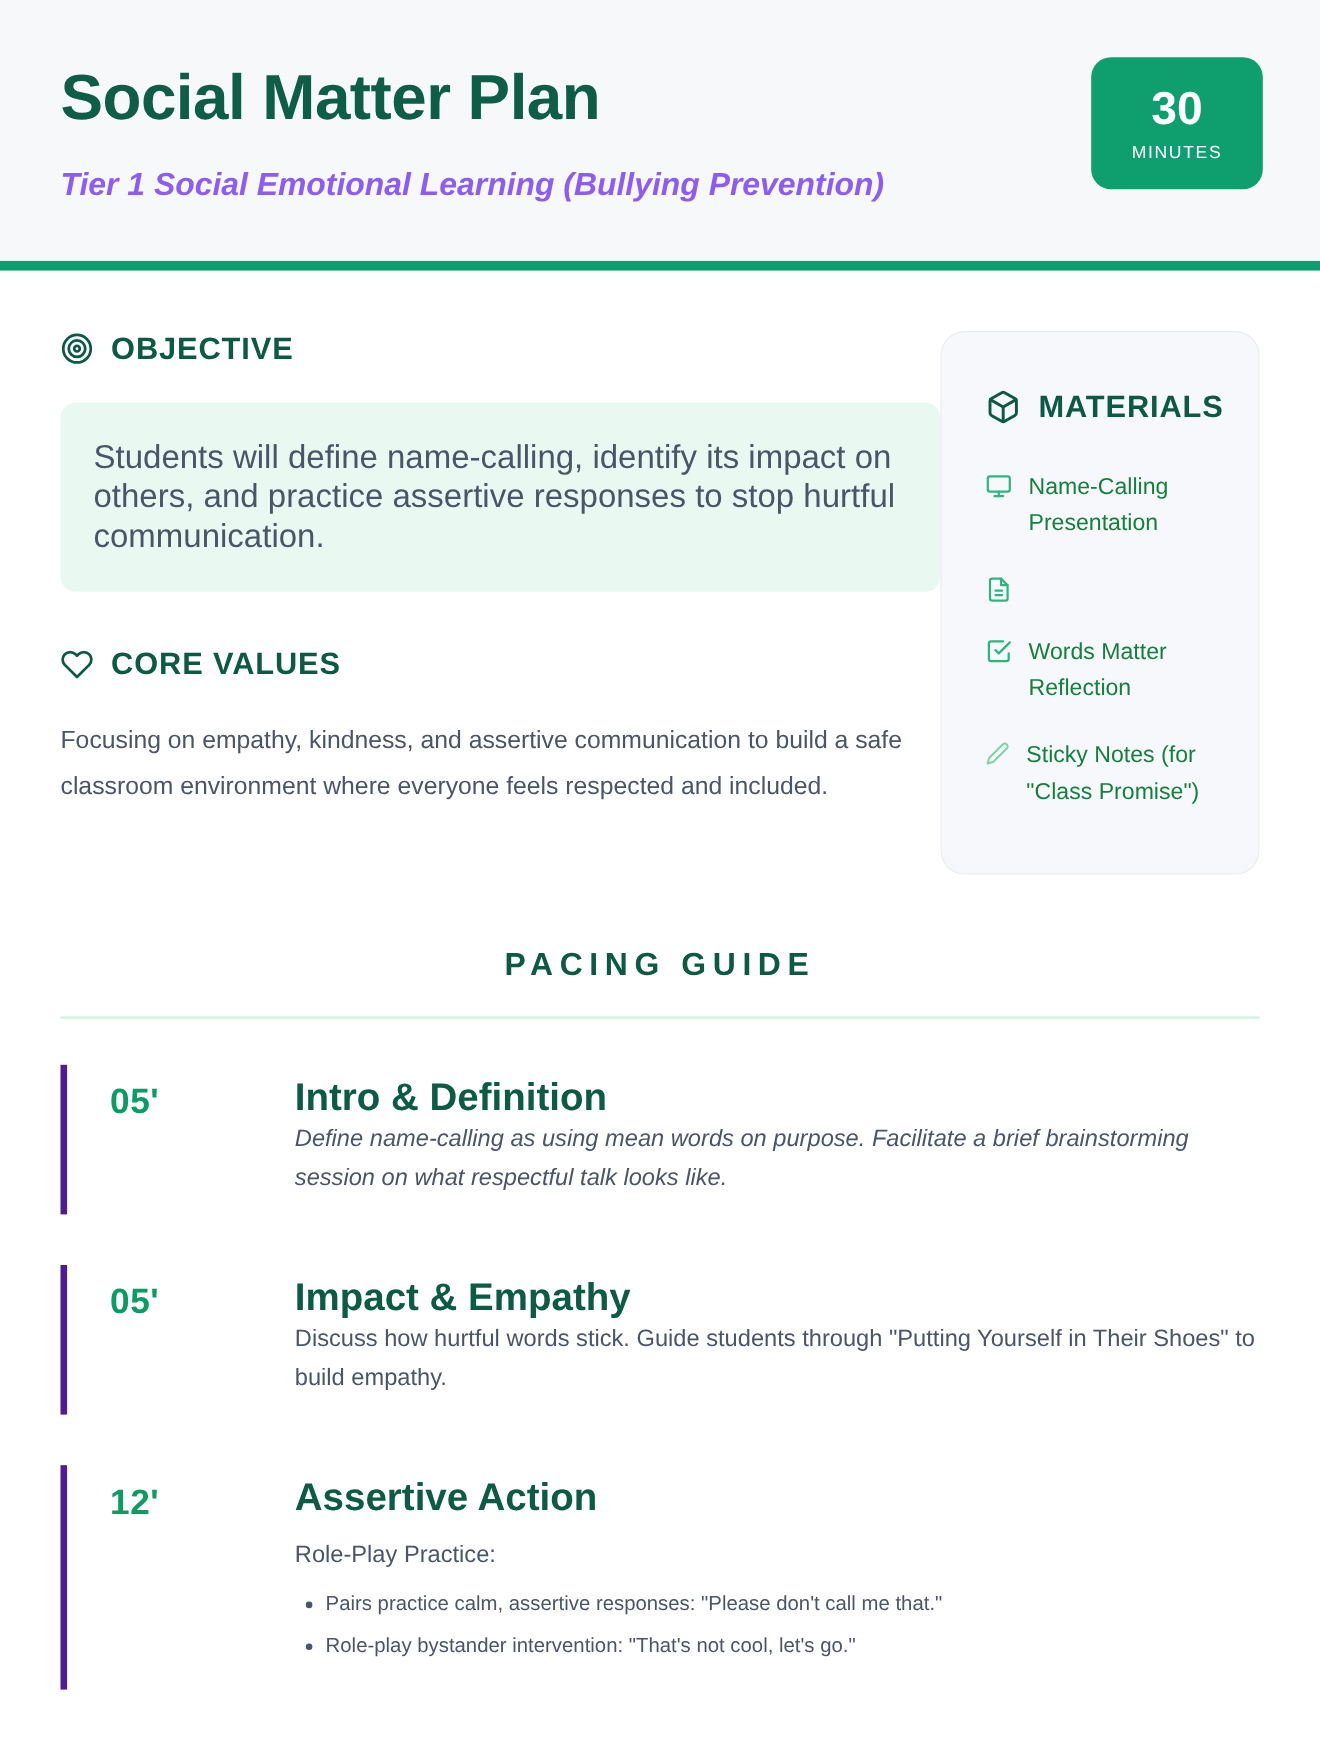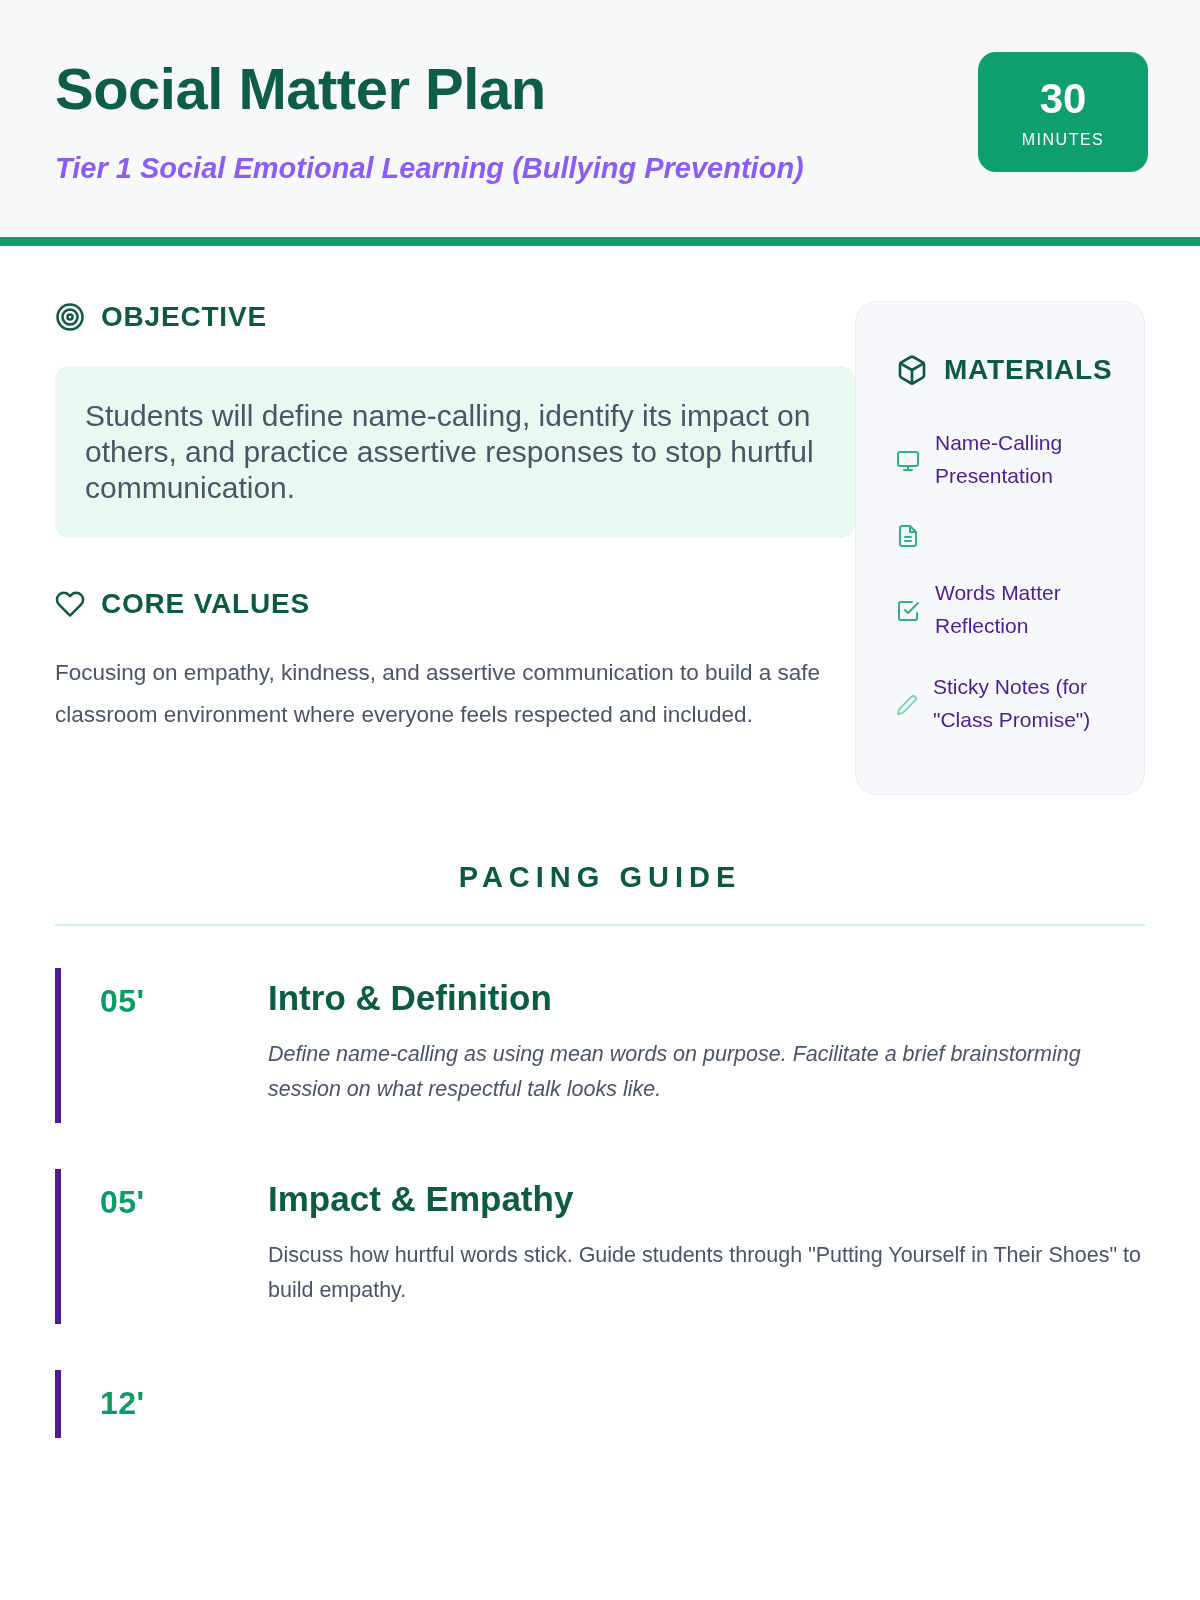--- a/index.html
+++ b/index.html
@@ -26,21 +26,21 @@
   .page-subtitle {
     margin-top: 30px;
     font-size: 29px;
     font-style: italic;
     font-weight: bold;
     color: #8b5cf6;
   }
   .duration-badge {
     position: absolute;
     top: 52px; right: 52px;
-    width: 170px; height: 120px;
+    width: 156px; height: 120px;
     background: #0f9e6e;
     border-radius: 18px;
     color: #ffffff;
     display: flex; flex-direction: column;
     align-items: center; justify-content: center;
   }
   .duration-value { font-size: 42px; font-weight: bold; }
   .duration-unit { font-size: 16px; letter-spacing: 1.5px; margin-top: 8px; }
   .header-rule { height: 9px; background: #0f9e6e; }
 
@@ -80,23 +80,22 @@
     background: #f7f8fb;
     border: 1px solid #e9ebef;
     border-radius: 22px;
     padding: 52px 40px 30px 40px;
     align-self: flex-start;
   }
   .materials-list { list-style: none; margin-top: 40px; }
   .material-item {
     display: flex; gap: 15px;
     font-size: 21px; line-height: 33px;
-    color: #4c1d95;
+    color: #15803d;
     margin-bottom: 28px;
-    align-items: center;
   }
   .m-icon { flex-shrink: 0; margin-top: 4px; color: #2eb57d; }
   .m-icon svg { display: block; }
   .m-icon[data-name="pencil-icon"] { color: #7ed3a9; }
 
   
   .pacing { margin-top: 66px; }
   .pacing-title {
     text-align: center;
     font-size: 29px; font-weight: bold;
@@ -121,21 +120,20 @@
     color: #0a9c62;
     padding-top: 5px;
     letter-spacing: 0.5px;
   }
   .pacing-body { flex: 1; min-width: 0; }
   .pacing-item-title {
     font-size: 35px; font-weight: bold;
     color: #0c5b45;
   }
   .pacing-desc {
-    margin-top: 19px;
     font-size: 21.5px; line-height: 35px;
     color: #4a5568;
   }
   .pacing-desc.italic { font-style: italic; }
   .pacing-subtitle {
     margin-top: 19px;
     font-size: 21.5px;
     color: #4a5568;
   }
   .pacing-bullets {
@@ -268,19 +266,28 @@
     <div class="pacing-time" data-name="pacing-item-time">05'</div>
     <div class="pacing-body">
       <h3 class="pacing-item-title" data-name="pacing-item-title">Impact &amp; Empathy</h3>
       <p class="pacing-desc" data-name="pacing-item-description">Discuss how hurtful words stick. Guide students through "Putting Yourself in Their Shoes" to build empathy.</p>
 
     </div>
   </div>
 
   <div class="pacing-item" data-name="pacing-item">
     <div class="pacing-time" data-name="pacing-item-time">12'</div>
+    <div class="pacing-body">
+      <h3 class="pacing-item-title" data-name="pacing-item-title">Assertive Action</h3>
+
+      <p class="pacing-subtitle" data-name="pacing-item-subtitle">Role-Play Practice:</p>
+      <ul class="pacing-bullets" data-name="pacing-item-bullets">
+                <li data-name="pacing-bullet">Pairs practice calm, assertive responses: "Please don't call me that."</li>
+                <li data-name="pacing-bullet">Role-play bystander intervention: "That's not cool, let's go."</li>
+              </ul>
+    </div>
   </div>
 
 </div>
     </section>
 
   </main>
 </div>
 
 </body></html>

